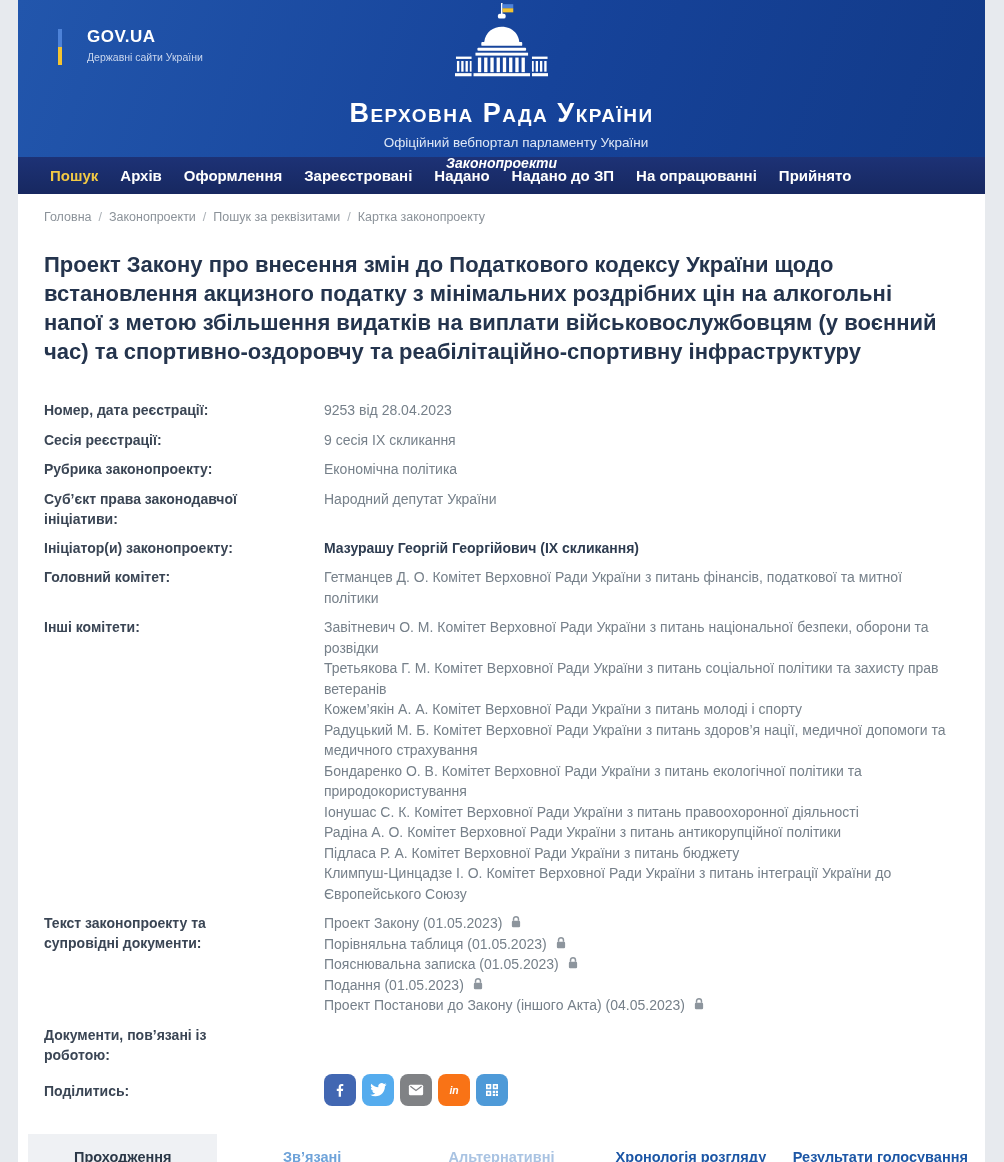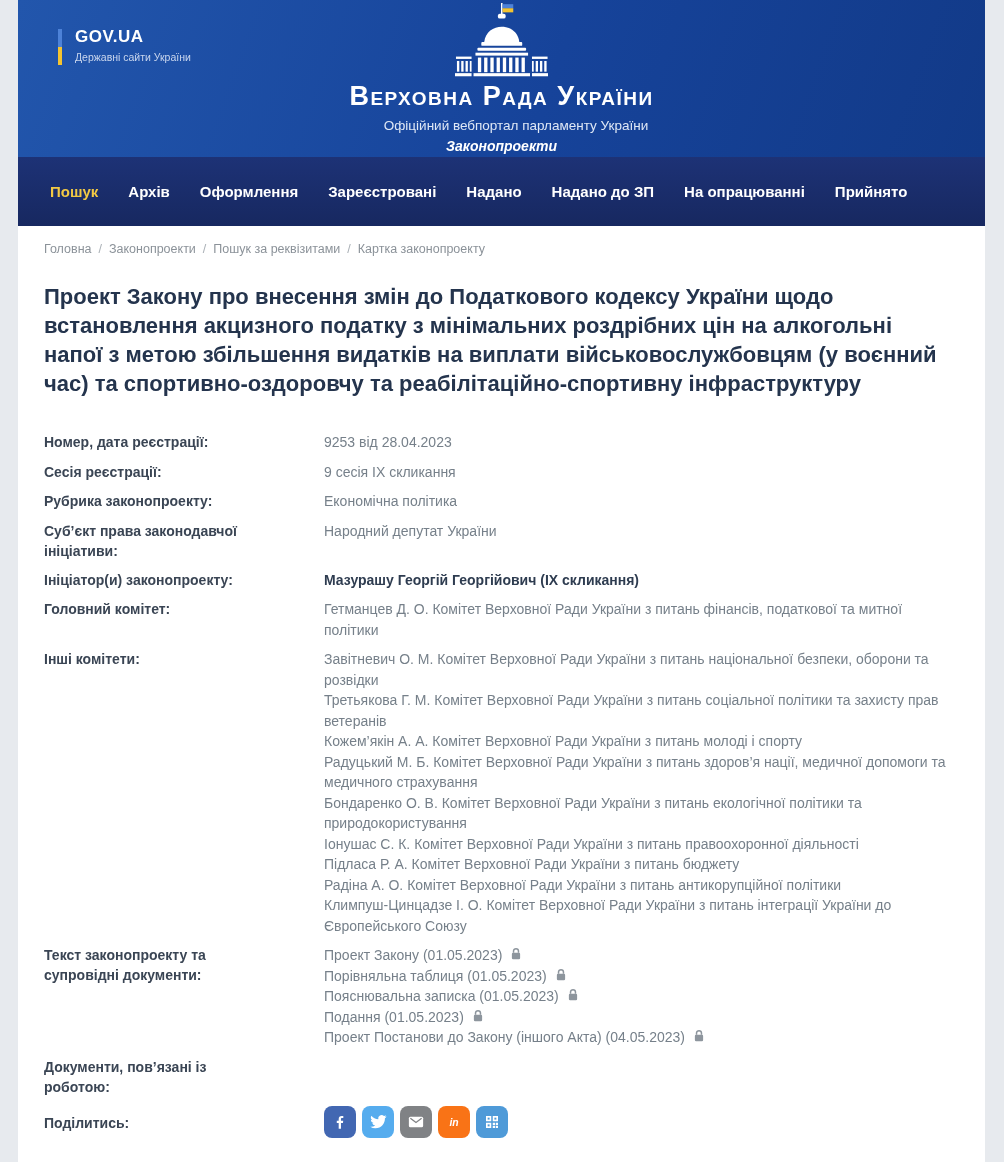--- a/index.html
+++ b/index.html
@@ -8,39 +8,39 @@
     height:1162px; overflow:hidden; background:#e7eaee;
     font-family:"Liberation Sans", sans-serif; -webkit-font-smoothing:antialiased;
   }
   .page { margin-left:18px; width:967px; min-height:1162px; background:#fff; }
 
   
   .hero {
     position:relative; height:157px;
     background:linear-gradient(110deg,#2256ac 0%, #16439a 55%, #123a88 100%);
   }
-  .govua { position:absolute; left:40px; top:27px; display:flex; gap:13px; }
+  .govua { position:absolute; left:40px; top:27px; display:flex; gap:25px; }
   .gov-bar { width:4px; height:36px; display:flex; flex-direction:column; margin-top:2px;}
   .gov-bar .b { flex:1; background:#4d82d8; }
   .gov-bar .y { flex:1; background:#f4c430; }
   .gov-title { color:#fff; font-weight:bold; font-size:17px; letter-spacing:.5px; }
   .gov-sub { color:#c9d6ee; font-size:10.5px; margin-top:4px; }
   .hero-center { position:absolute; left:0; right:0; top:3px; text-align:center; color:#fff; }
   .crest { height:76px; }
   .site-title {
     font-size:27px; font-weight:bold; font-variant:small-caps; letter-spacing:1.5px;
-    margin-top:0px; line-height:1;
+    margin-top:17px; line-height:1;
   }
   .site-subtitle { font-size:13.5px; color:#dfe8f6; margin-top:8px;margin-left:29px; }
   .site-section { font-size:14px; font-weight:bold; font-style:italic; margin-top:5px; }
 
   
   .mainnav {
-    height:69px; background:linear-gradient(180deg,#1d3276 0%, #172860 100%);
-    display:flex; align-items:center; gap:30px; padding:0 32px;
+    height:37px; background:linear-gradient(180deg,#1d3276 0%, #172860 100%);
+    display:flex; align-items:center; gap:22px; padding:0 32px;
   }
   .nav-item { color:#fff; font-size:15px; font-weight:bold; cursor:pointer; white-space:nowrap; }
   .nav-item.active { color:#f2c944; }
 
   
   .breadcrumb { padding:16px 26px 0; font-size:12.5px; color:#8b9299; }
   .crumb { cursor:pointer; }
   .crumb:not(:last-child)::after { content:"/"; margin:0 7px; color:#aab0b6; }
 
   
@@ -175,22 +175,22 @@
     </div>
     <div class="drow">
       <div class="dlabel">Інші комітети:</div>
       <div class="dvalue">
         <div class="committee">Завітневич О. М. Комітет Верховної Ради України з питань національної безпеки, оборони та розвідки</div>
         <div class="committee">Третьякова Г. М. Комітет Верховної Ради України з питань соціальної політики та захисту прав ветеранів</div>
         <div class="committee">Кожем’якін А. А. Комітет Верховної Ради України з питань молоді і спорту</div>
         <div class="committee">Радуцький М. Б. Комітет Верховної Ради України з питань здоров’я нації, медичної допомоги та медичного страхування</div>
         <div class="committee">Бондаренко О. В. Комітет Верховної Ради України з питань екологічної політики та природокористування</div>
         <div class="committee">Іонушас С. К. Комітет Верховної Ради України з питань правоохоронної діяльності</div>
+        <div class="committee">Радіна А. О. Комітет Верховної Ради України з питань антикорупційної політики</div>
         <div class="committee">Підласа Р. А. Комітет Верховної Ради України з питань бюджету</div>
-        <div class="committee">Радіна А. О. Комітет Верховної Ради України з питань антикорупційної політики</div>
         <div class="committee">Климпуш-Цинцадзе І. О. Комітет Верховної Ради України з питань інтеграції України до Європейського Союзу</div>
       </div>
     </div>
     <div class="drow">
       <div class="dlabel">Текст законопроекту та супровідні документи:</div>
       <div class="dvalue">
         <div class="doc-line">
             <span class="doc-link">Проект Закону (01.05.2023)</span>
             <svg class="lock" width="12" height="14" viewBox="0 0 14 17">
               <path d="M4 7 V5 a3 3 0 0 1 6 0 v2" fill="none" stroke="#8d959d" stroke-width="1.8"></path>

